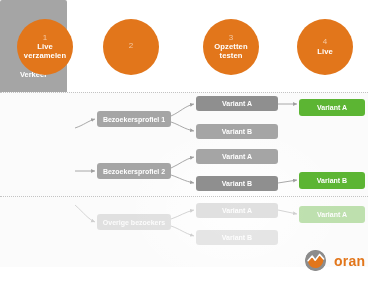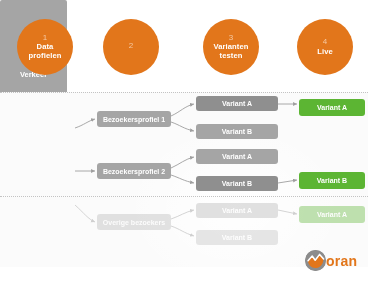--- a/index.html
+++ b/index.html
@@ -74,43 +74,43 @@
   #variant-3b{left:196px;top:230px;width:82px;height:15px;opacity:.26;}
 
   #live-1{left:299px;top:99px;width:66px;height:17px;}
   #live-2{left:299px;top:172px;width:66px;height:17px;}
   #live-3{left:299px;top:206px;width:66px;height:17px;opacity:.38;}
 
   
   svg.wires{position:absolute;left:0;top:0;width:368px;height:287px;pointer-events:none;}
 
   
-  .logo{position:absolute;left:305px;top:250px;display:flex;align-items:center;gap:0;}
+  .logo{position:absolute;left:305px;top:250px;display:flex;align-items:center;gap:8px;}
   .logo-mark{
     width:21px;height:21px;border-radius:50%;
     background:#8C8C8C;position:relative;overflow:hidden;flex:none;
   }
   .logo-text{font-size:14px;color:#E2761B;font-weight:bold;letter-spacing:.2px;white-space:nowrap;}
 </style>
 </head>
 <body>
 
 <div id="stage">
 
   <div class="steps">
     <div class="step" id="step-1">
       <span class="num">1</span>
-      <span class="lbl">Data profielen</span>
+      <span class="lbl">Live verzamelen</span>
     </div>
     <div class="step" id="step-2">
       <span class="num">2</span>
     </div>
     <div class="step" id="step-3">
       <span class="num">3</span>
-      <span class="lbl">Varianten testen</span>
+      <span class="lbl">Opzetten testen</span>
     </div>
     <div class="step" id="step-4">
       <span class="num">4</span>
       <span class="lbl">Live</span>
     </div>
   </div>
 
   <div class="panel"></div>
   <div class="sheen"></div>
   <div class="divider" id="divider-top"></div>

